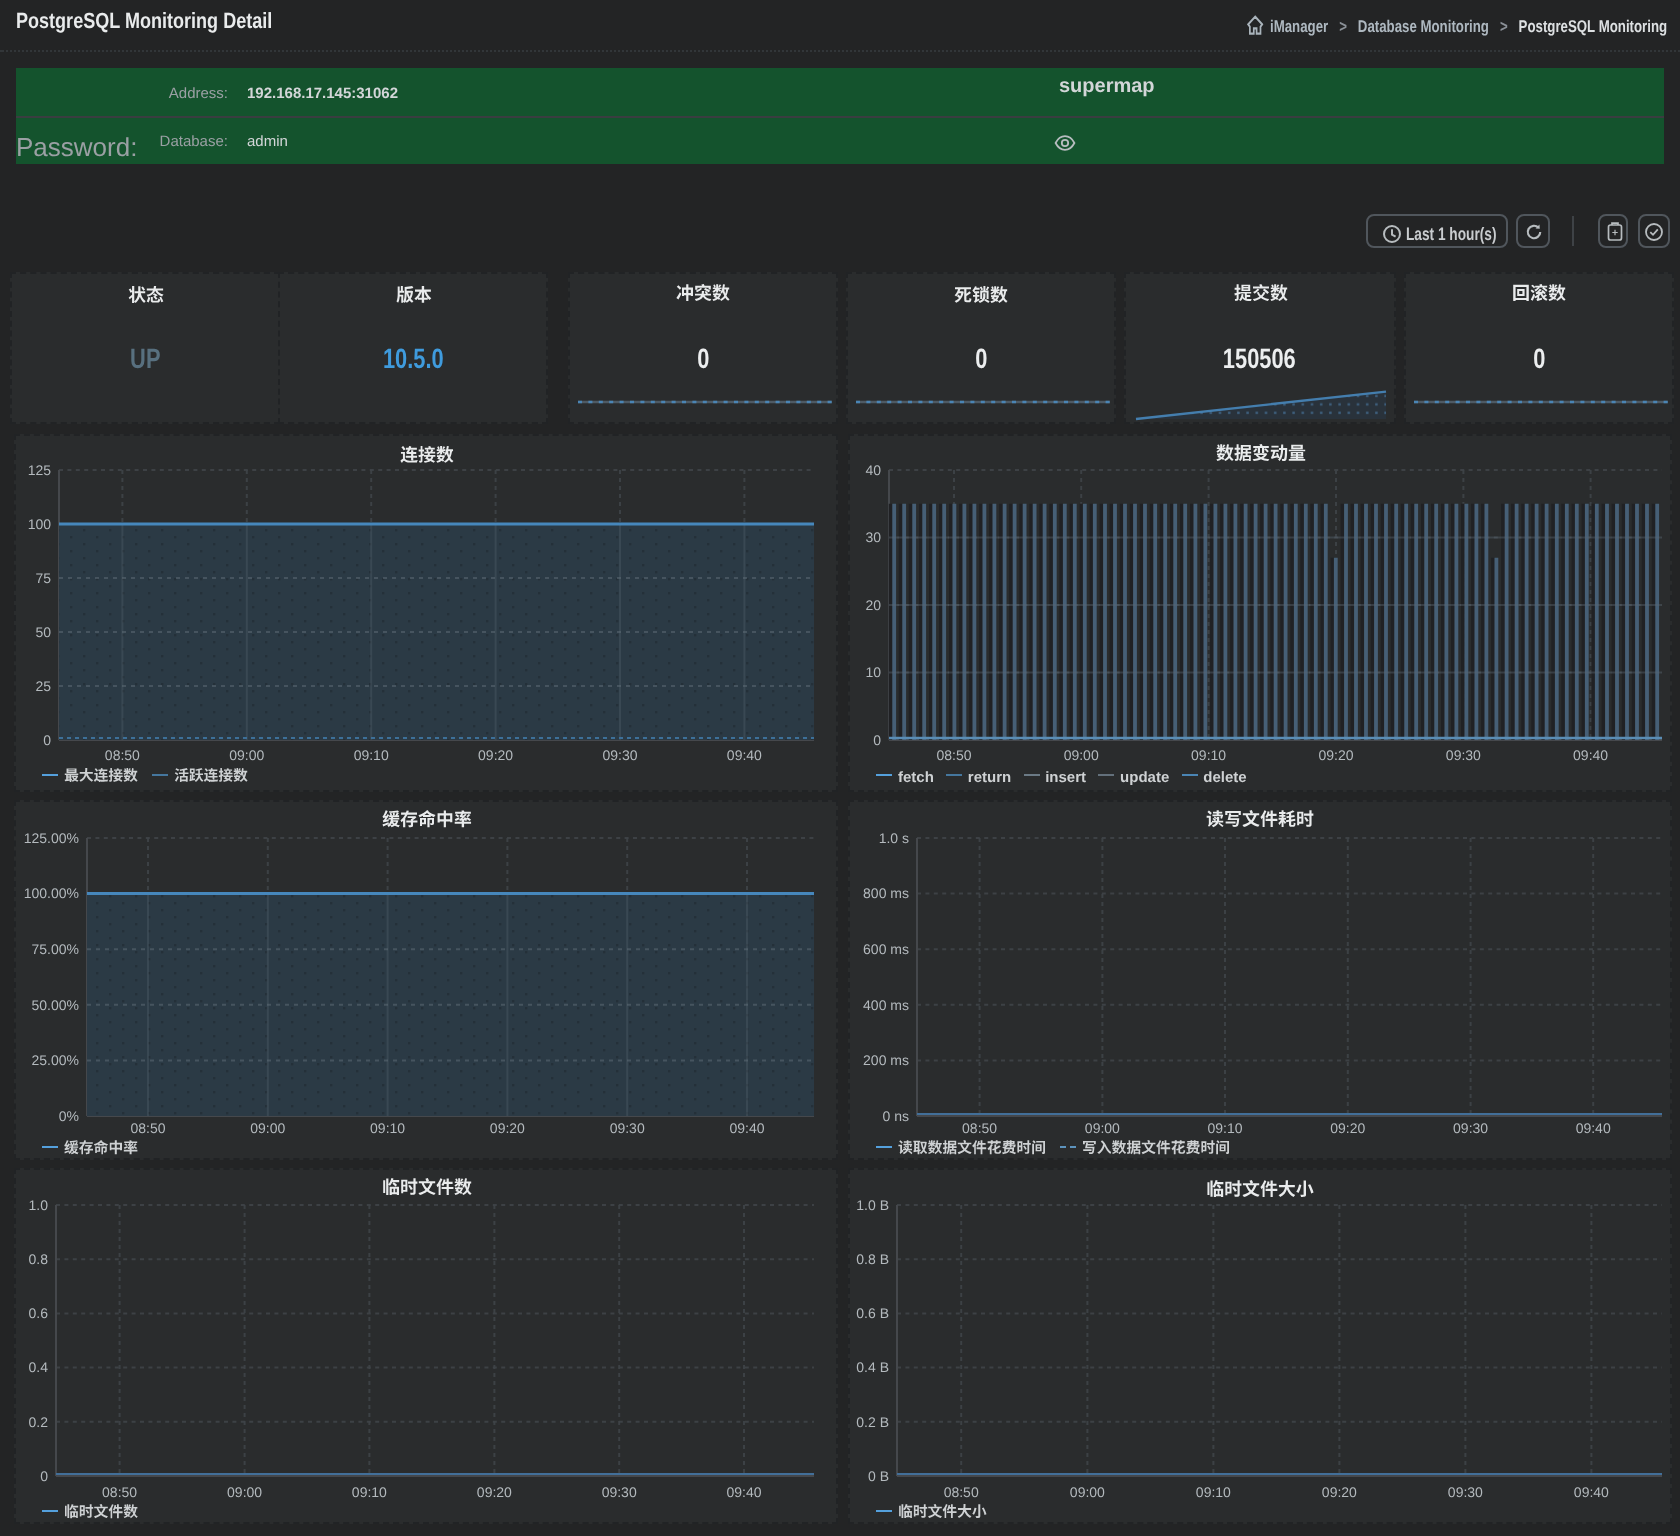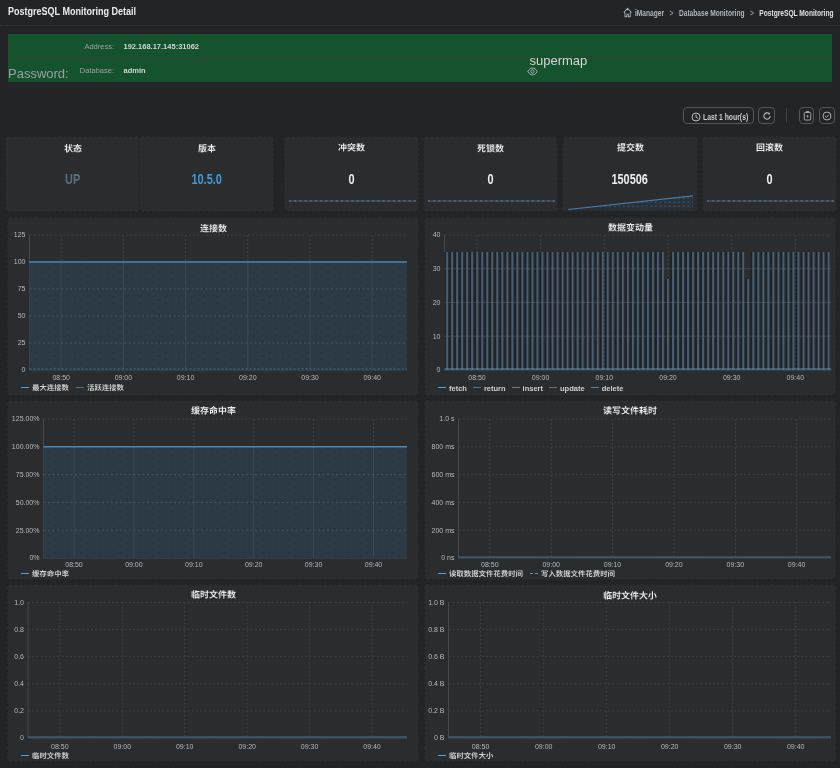--- a/index.html
+++ b/index.html
@@ -13,22 +13,22 @@
     <div class="abs" style="left:8px;top:5px;font-size:11px;font-weight:bold;color:#e9ebec;transform:scaleX(0.82);transform-origin:0 0;white-space:nowrap">PostgreSQL Monitoring Detail</div>
     <div class="abs" style="right:6px;top:7px;height:12px;font-size:8.5px;font-weight:bold;color:#a9b3bb;white-space:nowrap;transform:scaleX(0.78);transform-origin:100% 0"><svg width="11" height="11" viewBox="0 0 11 11" style="vertical-align:-2px">
         <path d="M5.5 1.3 L10 5.2 L8.9 6.3 L8.9 9.8 L6.4 9.8 L6.4 7.2 L4.6 7.2 L4.6 9.8 L2.1 9.8 L2.1 6.3 L1 5.2 Z" fill="none" stroke="#a9b3bb" stroke-width="1.1"></path>
       </svg><span style="margin-left:4px;color:#aeb8c0">iManager</span><span style="margin:0 7px;color:#8a9097">&gt;</span><span style="color:#aeb8c0">Database Monitoring</span><span style="margin:0 7px;color:#8a9097">&gt;</span><span style="color:#dde0e2">PostgreSQL Monitoring</span></div>
   </div>
 <div class="abs" style="left:8px;top:34px;width:824px;height:48px;background:#14532d">
     <div class="abs" style="left:0;top:24px;width:824px;height:1px;background:#3a3d40"></div>
     <div class="abs" style="left:0;top:8px;width:106px;text-align:right;font-size:7.5px;color:#9ba0a4">Address:</div>
     <div class="abs" style="left:115.5px;top:8px;font-size:7.5px;font-weight:bold;color:#d3d6d8">192.168.17.145:31062</div>
     <div class="abs" style="left:0;top:32px;width:106px;text-align:right;font-size:7.5px;color:#9ba0a4">Database:</div>
-    <div class="abs" style="left:115.5px;top:32px;font-size:7.5px;font-weight:bold;color:#d3d6d8">admin</div>
-    <div class="abs" style="left:521.5px;top:19px;font-size:13px;font-weight:normal;color:#d3d6d8">supermap</div>
+    <div class="abs" style="left:115.5px;top:32px;font-size:7.5px;font-weight:normal;color:#d3d6d8">admin</div>
+    <div class="abs" style="left:521.5px;top:4px;font-size:10px;font-weight:bold;color:#d3d6d8">supermap</div>
     <div class="abs" style="left:0;top:32px;width:512px;font-size:13px;color:#9ba0a4">Password:</div>
     <svg class="abs" style="left:519px;top:33px" width="11" height="9" viewBox="0 0 11 9">
       <path d="M0.8 4.5 C2 2.2 3.6 1.1 5.5 1.1 C7.4 1.1 9 2.2 10.2 4.5 C9 6.8 7.4 7.9 5.5 7.9 C3.6 7.9 2 6.8 0.8 4.5 Z" fill="none" stroke="#b7bcbf" stroke-width="0.9"></path>
       <circle cx="5.5" cy="4.5" r="1.6" fill="none" stroke="#b7bcbf" stroke-width="0.9"></circle>
     </svg>
   </div>
 <div class="abs" style="left:683px;top:107px;width:71px;height:17px;border:1px solid #50565c;border-radius:4px">
     <svg class="abs" style="left:6.5px;top:3.5px" width="10" height="10" viewBox="0 0 10 10">
       <circle cx="5" cy="5" r="4" fill="none" stroke="#b7bcbf" stroke-width="1"></circle>
       <path d="M5 2.6 L5 5.3 L6.8 6.3" fill="none" stroke="#b7bcbf" stroke-width="1"></path>

